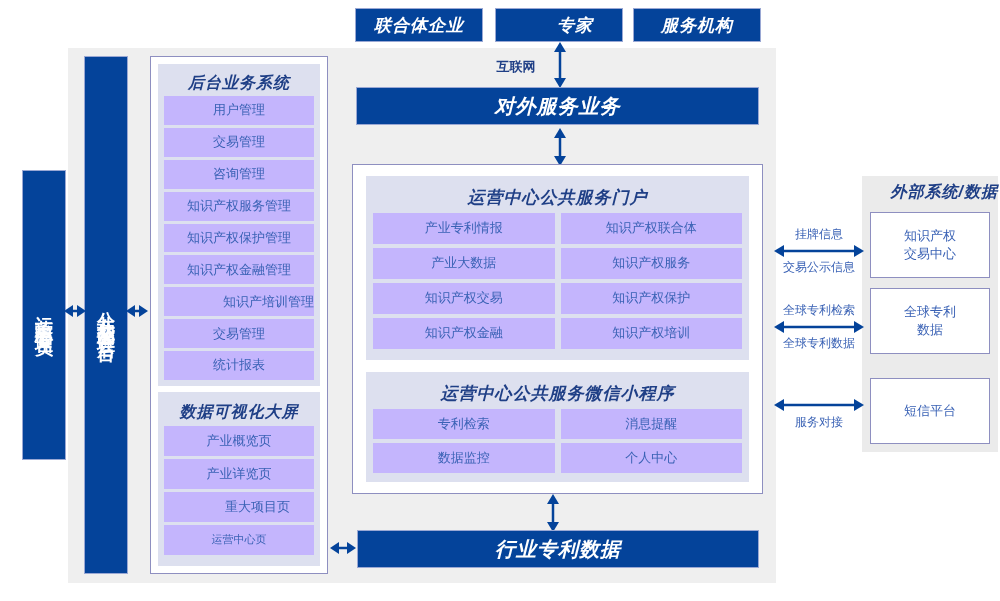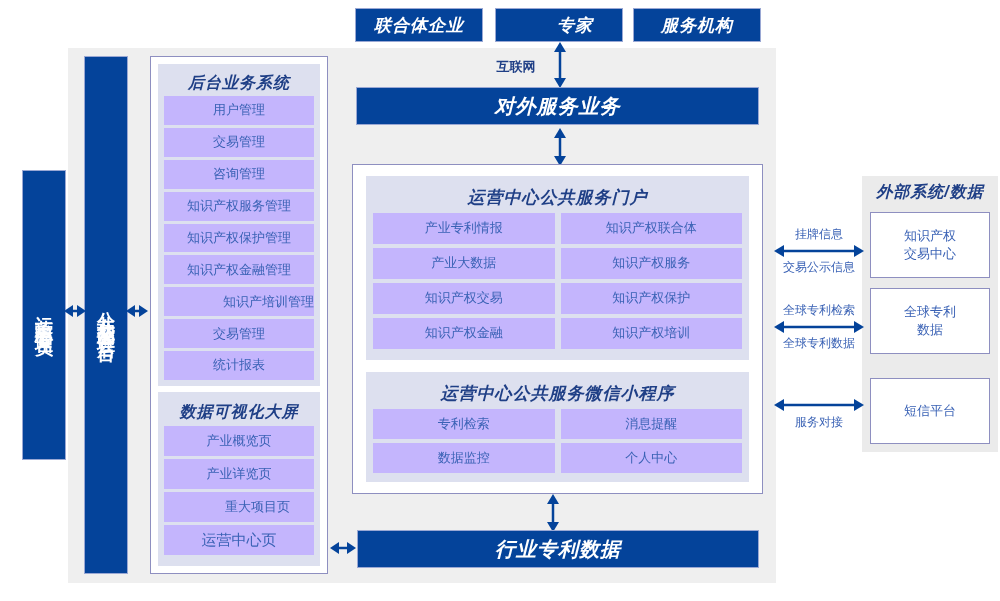--- a/index.html
+++ b/index.html
@@ -38,21 +38,21 @@
     text-align:center;letter-spacing:1px;
   }
   .cell{
     background:#c4b5fd;color:#3a62b5;
     display:flex;align-items:center;justify-content:center;
     text-align:center;line-height:1.25;
   }
 
   
   .extpanel{background:#ebebeb;}
-  .ext-title{color:#1f3f86;font-weight:bold;font-style:italic;text-align:center;letter-spacing:1px;}
+  .ext-title{color:#1f3f86;font-weight:bold;font-style:italic;text-align:right;letter-spacing:1px;}
   .extbox{
     background:#ffffff;border:1px solid #8e8fc0;color:#3a62b5;
     display:flex;align-items:center;justify-content:center;
     text-align:center;line-height:1.35;
   }
 
   
   .conn-label{
     color:#3a62b5;text-align:center;white-space:nowrap;
   }
@@ -155,21 +155,21 @@
     </div>
     <div class="cell" style="height:30px;font-size:13px;margin-bottom:3px;">
       <span>产业概览页</span>
       </div>
     <div class="cell" style="height:30px;font-size:13px;margin-bottom:3px;">
       <span>产业详览页</span>
       </div>
     <div class="cell" style="height:30px;font-size:13px;margin-bottom:3px;padding-left:37px;">
       <span>重大项目页</span>
       </div>
-    <div class="cell" style="height:30px;font-size:15px;">
+    <div class="cell" style="height:30px;font-size:11px;">
       <span>运营中心页</span>
       </div>
   </div>
 
   <div class="abs panel" style="left:352px;top:164px;width:411px;height:330px;"></div>
 
   <div class="abs group" style="left:366px;top:176px;width:383px;height:184px;padding:6px;">
     <div class="group-title" style="font-size:17px;height:30px;line-height:30px;">
       <span>运营中心公共服务门户</span>
     </div>

